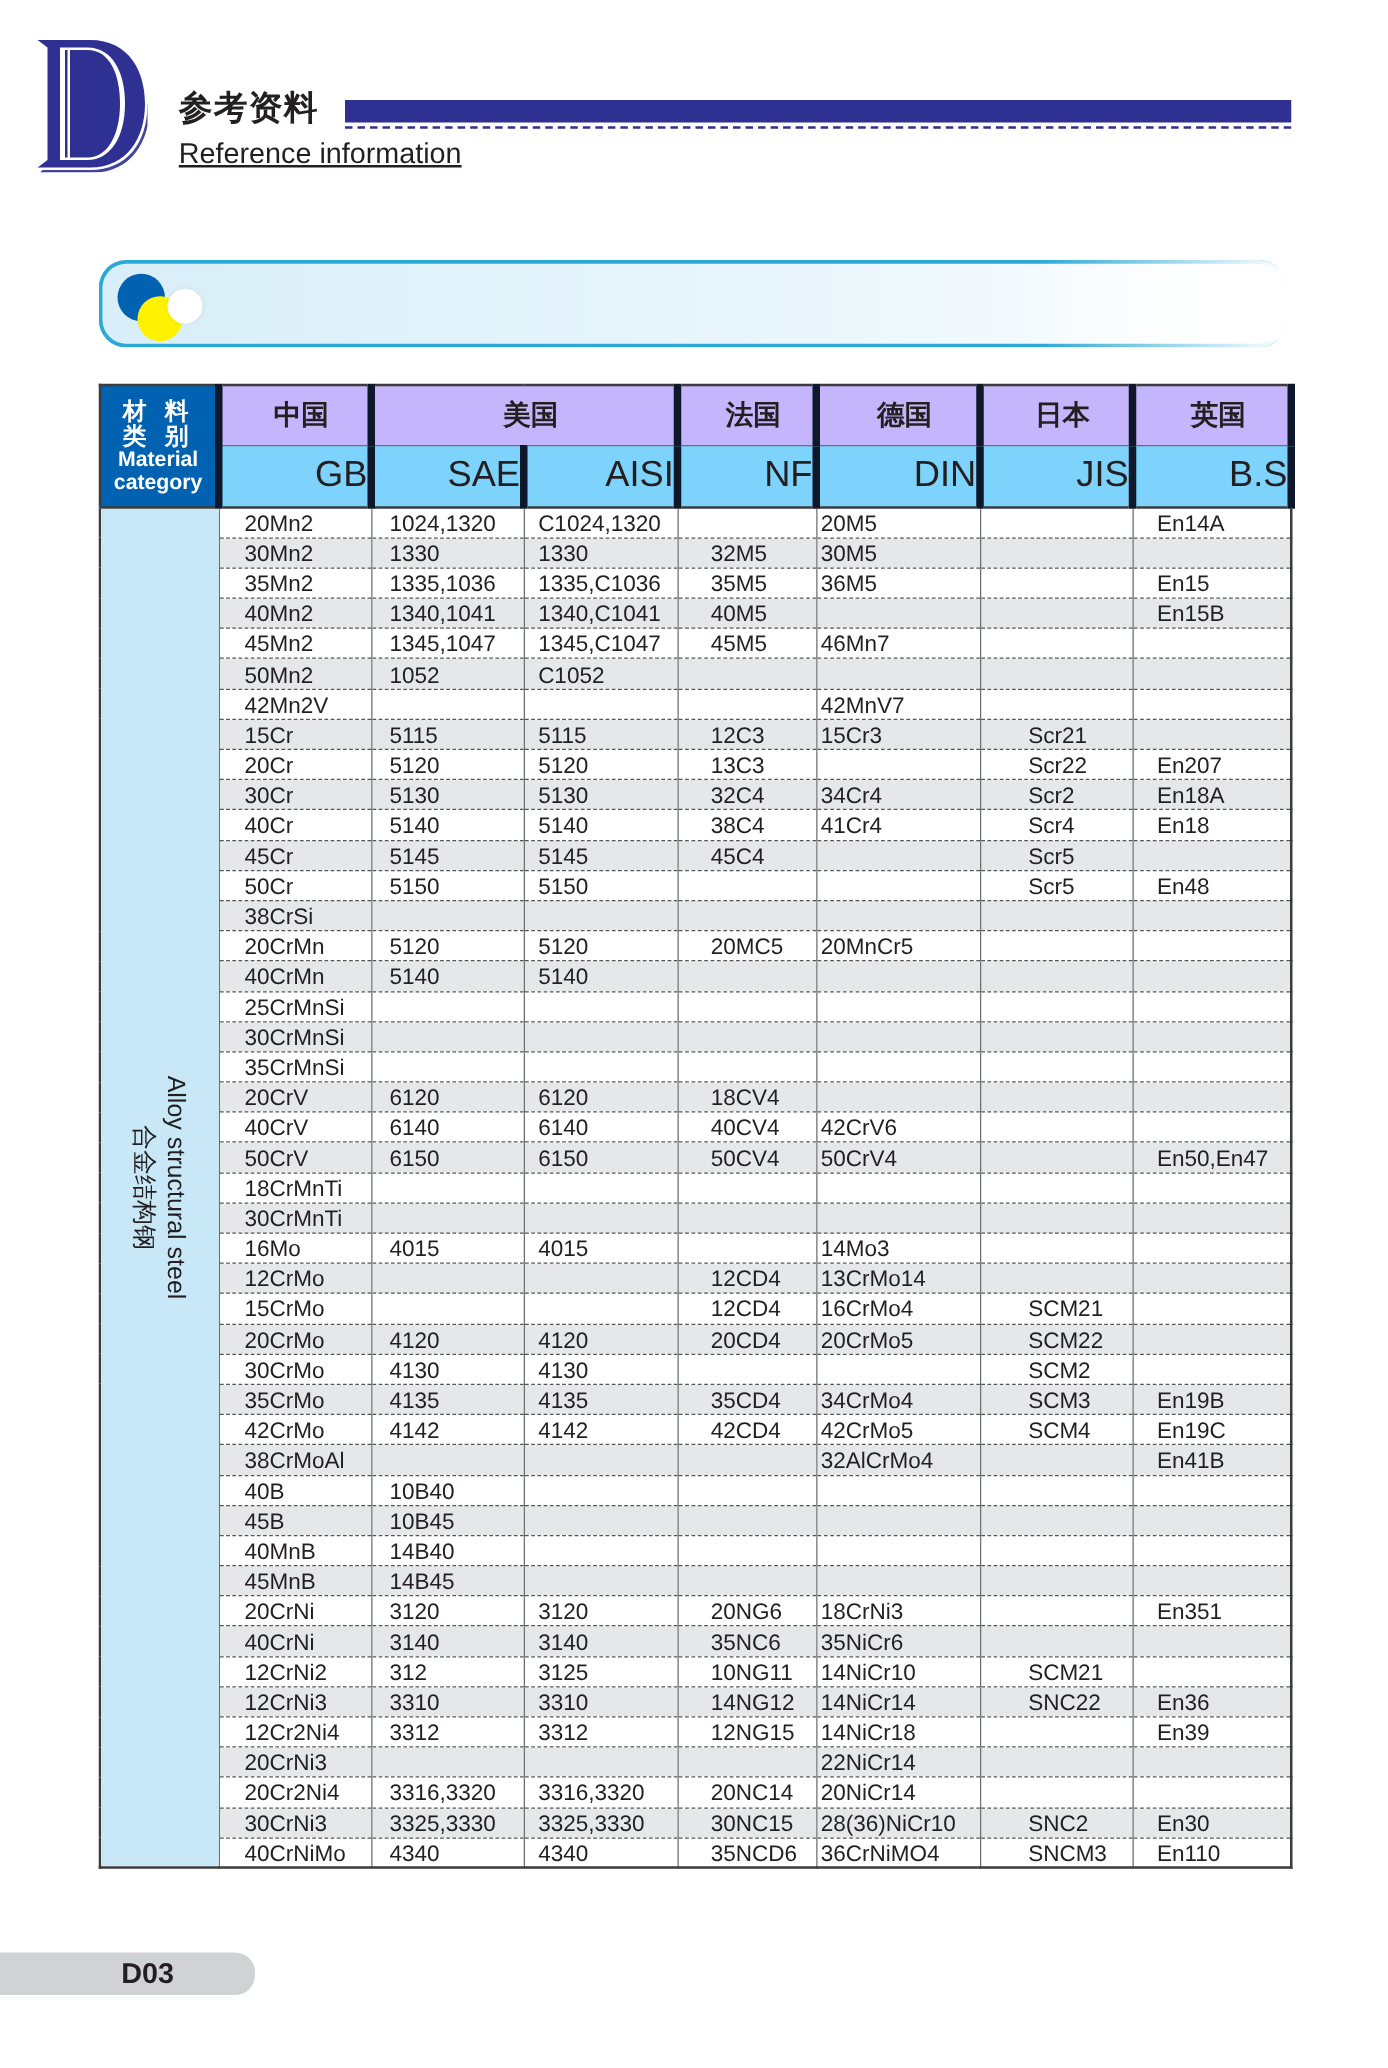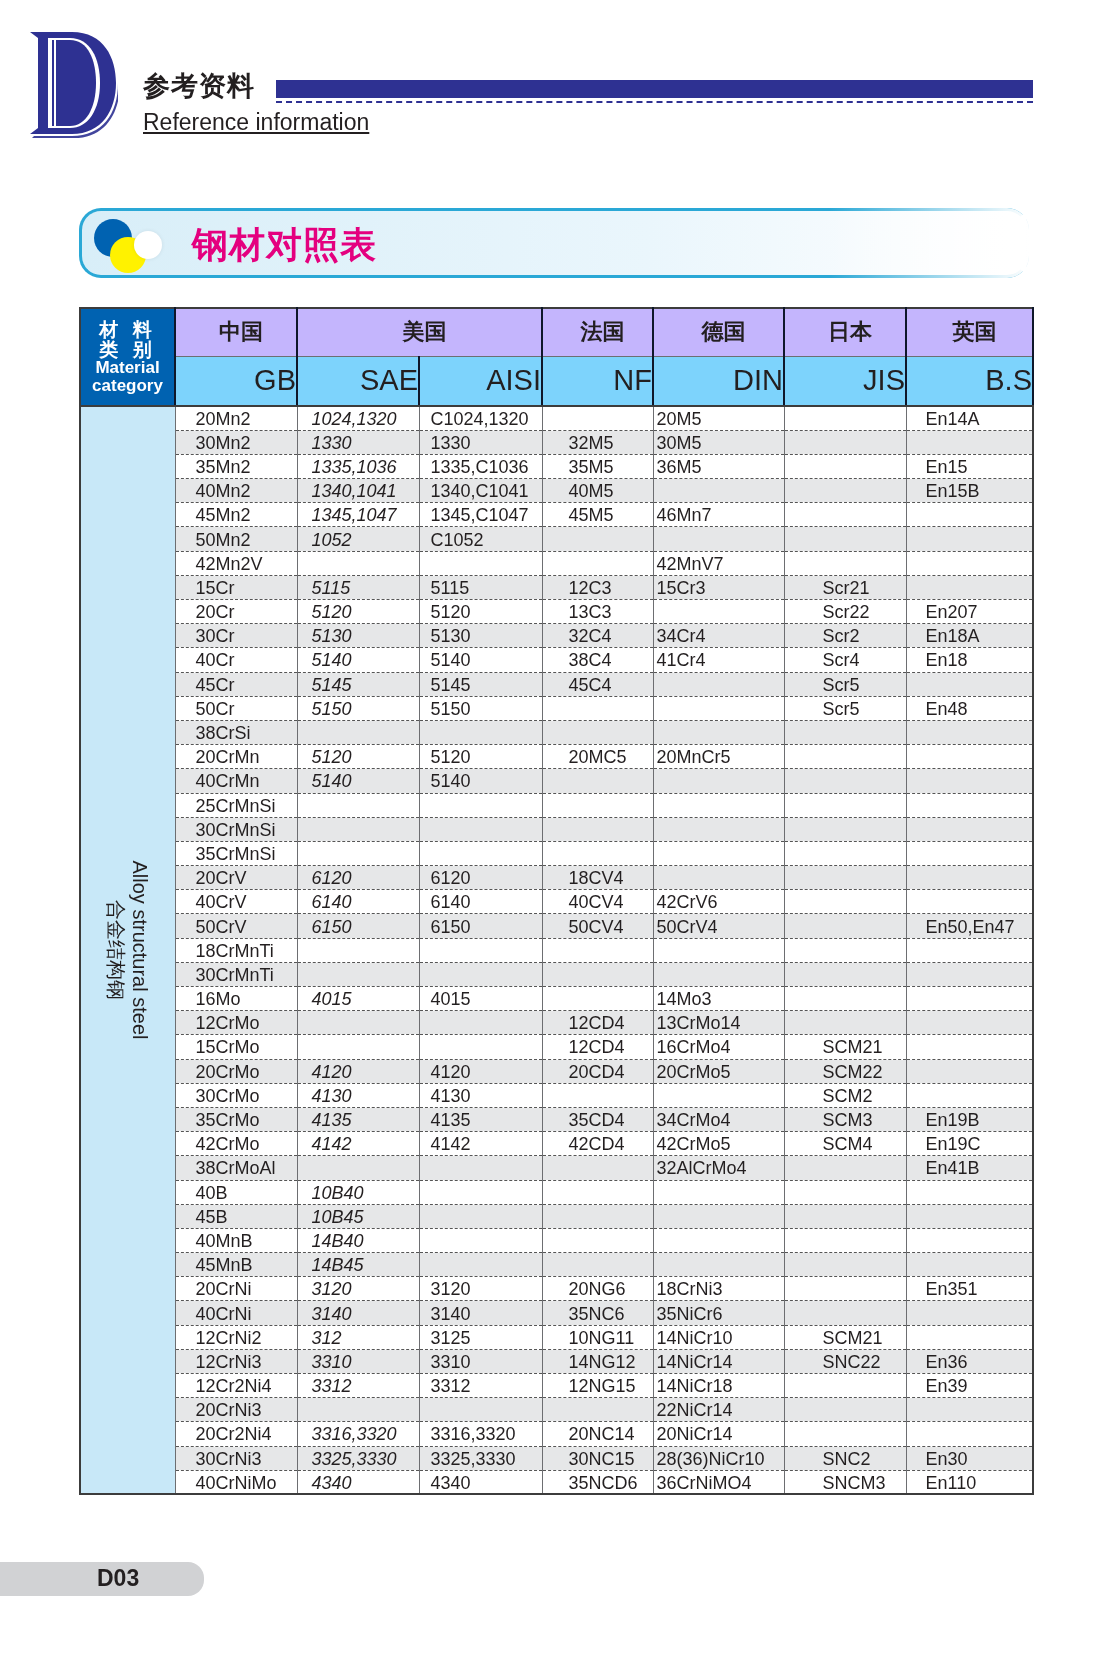--- a/index.html
+++ b/index.html
@@ -21,35 +21,35 @@
   .dot-blue { position: absolute; left: 12px; top: 8px; width: 38px; height: 38px; border-radius: 50%; background: #0062b1; }
   .dot-yellow { position: absolute; left: 28px; top: 26px; width: 36px; height: 36px; border-radius: 50%; background: #fff200; }
   .dot-white { position: absolute; left: 52px; top: 20px; width: 28px; height: 28px; border-radius: 50%; background: #ffffff; box-shadow: 0 0 4px rgba(0,0,0,0.08); }
   .banner-cn { position: absolute; left: 110px; top: 10px; font-size: 36px; font-weight: bold; color: #e4007f; font-family: "DejaVu Serif", serif; letter-spacing: 1px; }
   .banner-en { position: absolute; left: 327px; top: 20px; font-size: 27px; font-weight: bold; color: #0062b1; font-family: "Liberation Serif", serif; letter-spacing: 0.2px; }
 
   
   .tbl { position: absolute; left: 79px; top: 307px; width: 953px; border-collapse: collapse; table-layout: fixed; border: 2px solid #3c3c3c; }
   .tbl col.c0 { width: 95px; } .tbl col.c1 { width: 122px; } .tbl col.c2 { width: 122px; } .tbl col.c3 { width: 123px; }
   .tbl col.c4 { width: 111px; } .tbl col.c5 { width: 131px; } .tbl col.c6 { width: 122px; } .tbl col.c7 { width: 127px; }
-  .tbl th { border-left: 1px solid #6d6e71; border-right: 2px solid #0f172a; font-weight: bold; margin-top: 24px; }
+  .tbl th { border-left: 1px solid #6d6e71; border-right: 6px solid #0f172a; font-weight: bold; margin-top: 24px; }
   .h-cat { background: #0062b1; color: #ffffff; font-weight: normal; font-size: 18px; line-height: 19px; text-align: center; vertical-align: middle; border-bottom: 2px solid #3c3c3c; }
   .h-cat .cat-cn { display: block; font-size: 19px; letter-spacing: 4px; line-height: 20px; font-family: "DejaVu Sans", sans-serif; }
   .h-cat .cat-en { display: block; font-size: 17px; line-height: 18px; }
   .h-country { background: #c4b5fd; height: 48px; font-size: 22px; font-family: "DejaVu Sans", sans-serif; text-align: center; border-bottom: 1px solid #6d6e71; padding-left: 10px; }
   .h-std { background: #7dd3fc; height: 50px; font-size: 29px; font-weight: normal !important; text-align: right; border-bottom: 2px solid #3c3c3c; }
   .cat-cell { background: #c8e8f8; border-right: 1px solid #6d6e71; position: relative; padding: 0; }
   .cat-rot { position: absolute; left: 50%; top: 50%; transform: translate(-50%, -50%) rotate(90deg); white-space: nowrap; text-align: center; width: 420px; }
   .cat-rot .en { display: block; font-size: 20px; line-height: 24px; }
   .cat-rot .cn { display: block; font-size: 20px; line-height: 24px; letter-spacing: 0px; font-family: "DejaVu Sans", sans-serif; }
   .tbl td.d { height: 24.2px; font-size: 18px; line-height: 20px; padding: 1px 0 0 0; border-left: 1px solid #6d6e71; border-right: 1px solid #6d6e71; border-bottom: 1px dashed #555; white-space: nowrap; overflow: hidden; }
   .tbl tr.alt td.d { background: #e6e7e8; }
   .tbl tr.last td.d { border-bottom: none; }
   td.col-gb { padding-left: 20px !important; margin-left: 44px; }
-  td.col-sae { padding-left: 14px !important; font-style: italic; }
+  td.col-sae { padding-left: 14px !important; }
   td.col-aisi { padding-left: 11px !important; }
   td.col-nf { padding-left: 26px !important; }
   td.col-din { padding-left: 3px !important; }
   td.col-jis { padding-left: 38px !important; }
   td.col-bs { padding-left: 19px !important; }
 
   
   .page-pill { position: absolute; left: 0; top: 1562px; width: 204px; height: 34px; background: #d1d2d4; border-radius: 0 16px 16px 0; }
   .page-num { position: absolute; left: 97px; top: 1565px; font-size: 23px; font-weight: bold; color: #231f20; font-family: Liberation Sans, sans-serif; }
 </style>
@@ -66,21 +66,20 @@
 <div class="title-cn">参考资料</div>
 <div class="title-en">Reference information</div>
 <div class="title-bar"></div>
 <div class="title-dash"></div>
 
 <div class="banner">
   <div class="banner-fade"></div>
   <span class="dot-blue"></span>
   <span class="dot-yellow"></span>
   <span class="dot-white"></span>
-  <span class="banner-cn">钢材对照表</span>
 </div>
 
 <table class="tbl">
   <colgroup>
     <col class="c0">
       <col class="c1">
       <col class="c2">
       <col class="c3">
       <col class="c4">
       <col class="c5">

